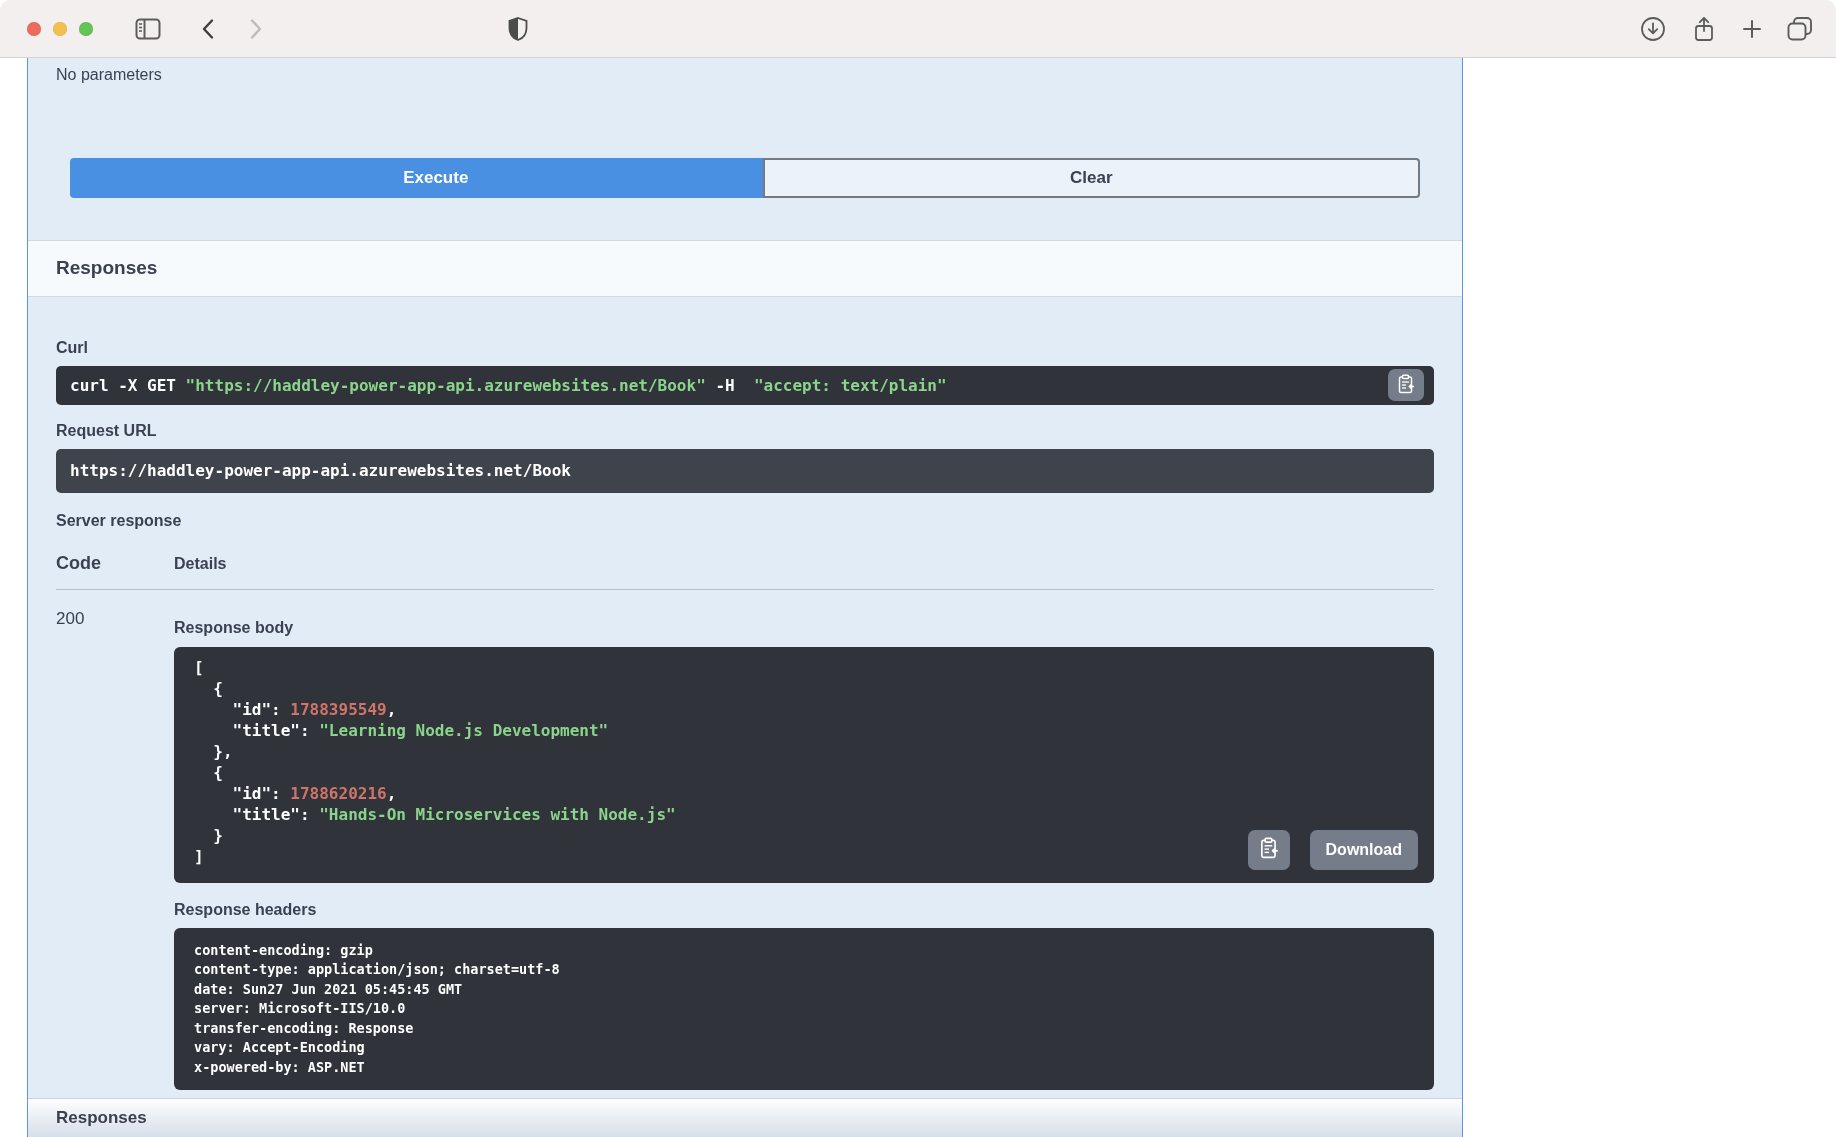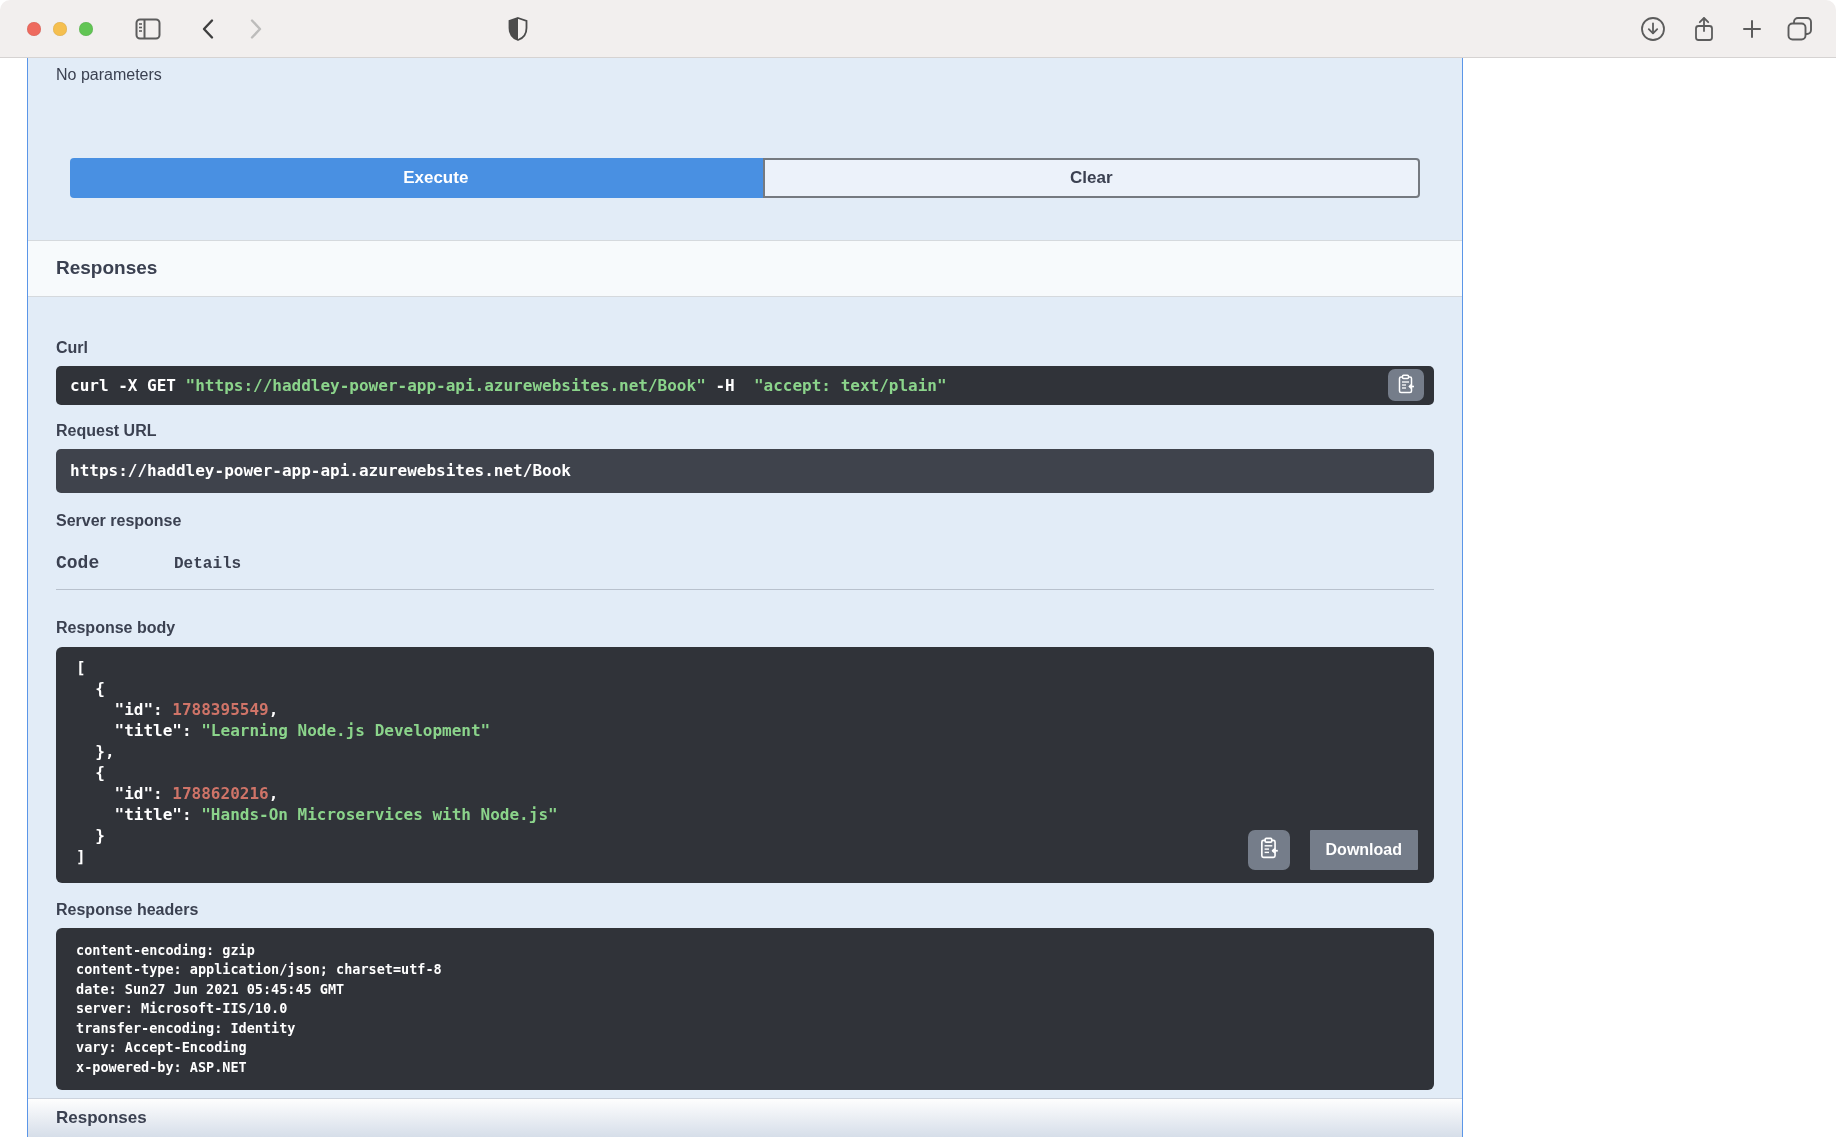--- a/index.html
+++ b/index.html
@@ -42,33 +42,33 @@
   .tok-num { color:#cf7468; }
   .tok-str { color:#8bd48b; }
 
   .code-bar { position:relative; border-radius:5px; display:flex; align-items:center; padding:0 14px; margin-top:9px; }
   .code-bar.curl-bar { height:39px; background:#303339; font-size:16px; font-weight:bold; }
   .code-bar.requrl-bar { height:44px; background:#3f434c; font-size:16px; font-weight:600; color:#fff; }
 
   .copy-btn { position:absolute; right:10px; top:50%; transform:translateY(-50%); width:36px; height:32px; background:#757d8a; border:none; border-radius:7px; display:flex; align-items:center; justify-content:center; cursor:pointer; }
 
   .srv-table { margin-top:23px; }
-  .srv-head { display:flex; height:37px; align-items:flex-start; border-bottom:1px solid rgba(59,65,81,.25);font-family:Liberation Mono, monospace; }
+  .srv-head { display:flex; height:37px; align-items:flex-start; border-bottom:1px solid rgba(59,65,81,.25); }
   .col-code { width:118px; flex:0 0 auto; }
   .col-details { flex:1 1 auto; }
   .code-head { font-size:18px; font-weight:bold; color:#3b4151; }
   .details-head { font-size:16px; font-weight:bold; color:#3b4151; padding-top:2px; }
   .srv-body { display:flex; }
   .status-code { font-size:17px; color:#3b4151; padding-top:19px; }
   .resp-body-lbl { margin-top:29px; }
 
   .body-block { position:relative; margin-top:10px; background:#303339; border-radius:6px; padding:10px 20px 16px 20px; font-size:16px; font-weight:bold; line-height:21px; min-height:236px; }
   .block-actions { position:absolute; right:16px; bottom:13px; display:flex; align-items:center; gap:20px; }
   .copy-btn2 { width:42px; height:40px; background:#757d8a; border:none; border-radius:7px; display:flex; align-items:center; justify-content:center; cursor:pointer; }
-  .btn-download { height:40px; padding:0 16px; background:#757d8a; border:none; border-radius:1px; color:#fff; font-family:"Liberation Sans", sans-serif; font-weight:bold; font-size:16px; cursor:pointer; }
+  .btn-download { height:40px; padding:0 16px; background:#757d8a; border:none; border-radius:7px; color:#fff; font-family:"Liberation Sans", sans-serif; font-weight:bold; font-size:16px; cursor:pointer; }
 
   .headers-lbl { margin-top:18px; }
   .headers-block { margin-top:9px; background:#303339; border-radius:6px; padding:13px 20px; font-size:13.5px; font-weight:bold; line-height:19.5px; color:#fff; }
 
   .bottom-band { flex:0 0 auto; height:39px; background:linear-gradient(#fefefe, #d6dee9); border-top:1px solid rgba(0,0,0,.05); display:flex; align-items:center; padding-left:28px; }
   .bottom-band .title { font-size:17px; font-weight:bold; color:#3b4151; }
 </style>
 </head>
 <body>
 
@@ -199,20 +199,21 @@
         </div>
 
         <div class="lbl srv-lbl">Server response</div>
 
         <div class="srv-table">
           <div class="srv-head">
             <div class="col-code code-head">Code</div>
             <div class="col-details details-head">Details</div>
           </div>
           <div class="srv-body">
+            <div class="col-code status-code">200</div>
             <div class="col-details">
               <div class="lbl resp-body-lbl">Response body</div>
 
               <div class="body-block mono">
                 <div>
                     <div class="code-line"><span class="tok-p">[</span></div>
                     <div class="code-line"><span class="tok-p">  {</span></div>
                     <div class="code-line"><span class="tok-p">    "id": </span><span class="tok-num">1788395549</span><span class="tok-p">,</span></div>
                     <div class="code-line"><span class="tok-p">    "title": </span><span class="tok-str">"Learning Node.js Development"</span></div>
                     <div class="code-line"><span class="tok-p">  },</span></div>
@@ -239,21 +240,21 @@
                   <button class="btn-download">Download</button>
                 </div>
               </div>
 
               <div class="lbl headers-lbl">Response headers</div>
               <div class="headers-block mono">
                   <div class="code-line"><span class="tok-p">content-encoding: gzip</span></div>
                   <div class="code-line"><span class="tok-p">content-type: application/json; charset=utf-8</span></div>
                   <div class="code-line"><span class="tok-p">date: Sun27 Jun 2021 05:45:45 GMT</span></div>
                   <div class="code-line"><span class="tok-p">server: Microsoft-IIS/10.0</span></div>
-                  <div class="code-line"><span class="tok-p">transfer-encoding: Identity</span></div>
+                  <div class="code-line"><span class="tok-p">transfer-encoding: Response</span></div>
                   <div class="code-line"><span class="tok-p">vary: Accept-Encoding</span></div>
                   <div class="code-line"><span class="tok-p">x-powered-by: ASP.NET</span></div>
                 </div>
             </div>
           </div>
         </div>
 
       </div>
 
       <div class="bottom-band">

